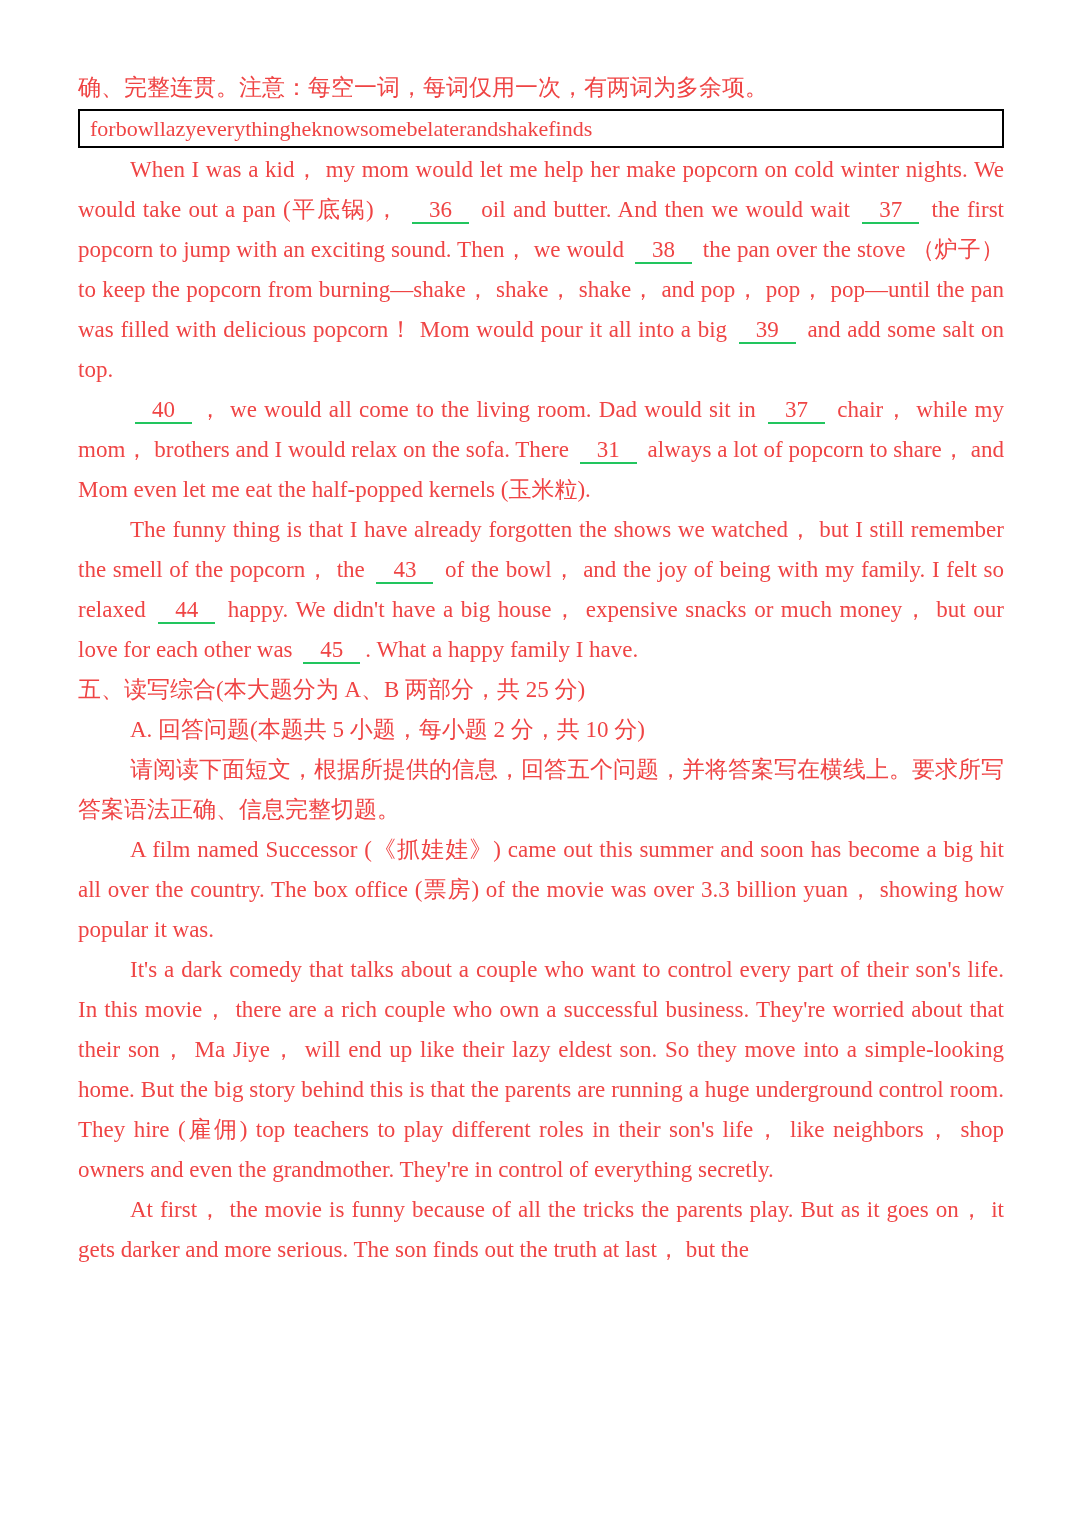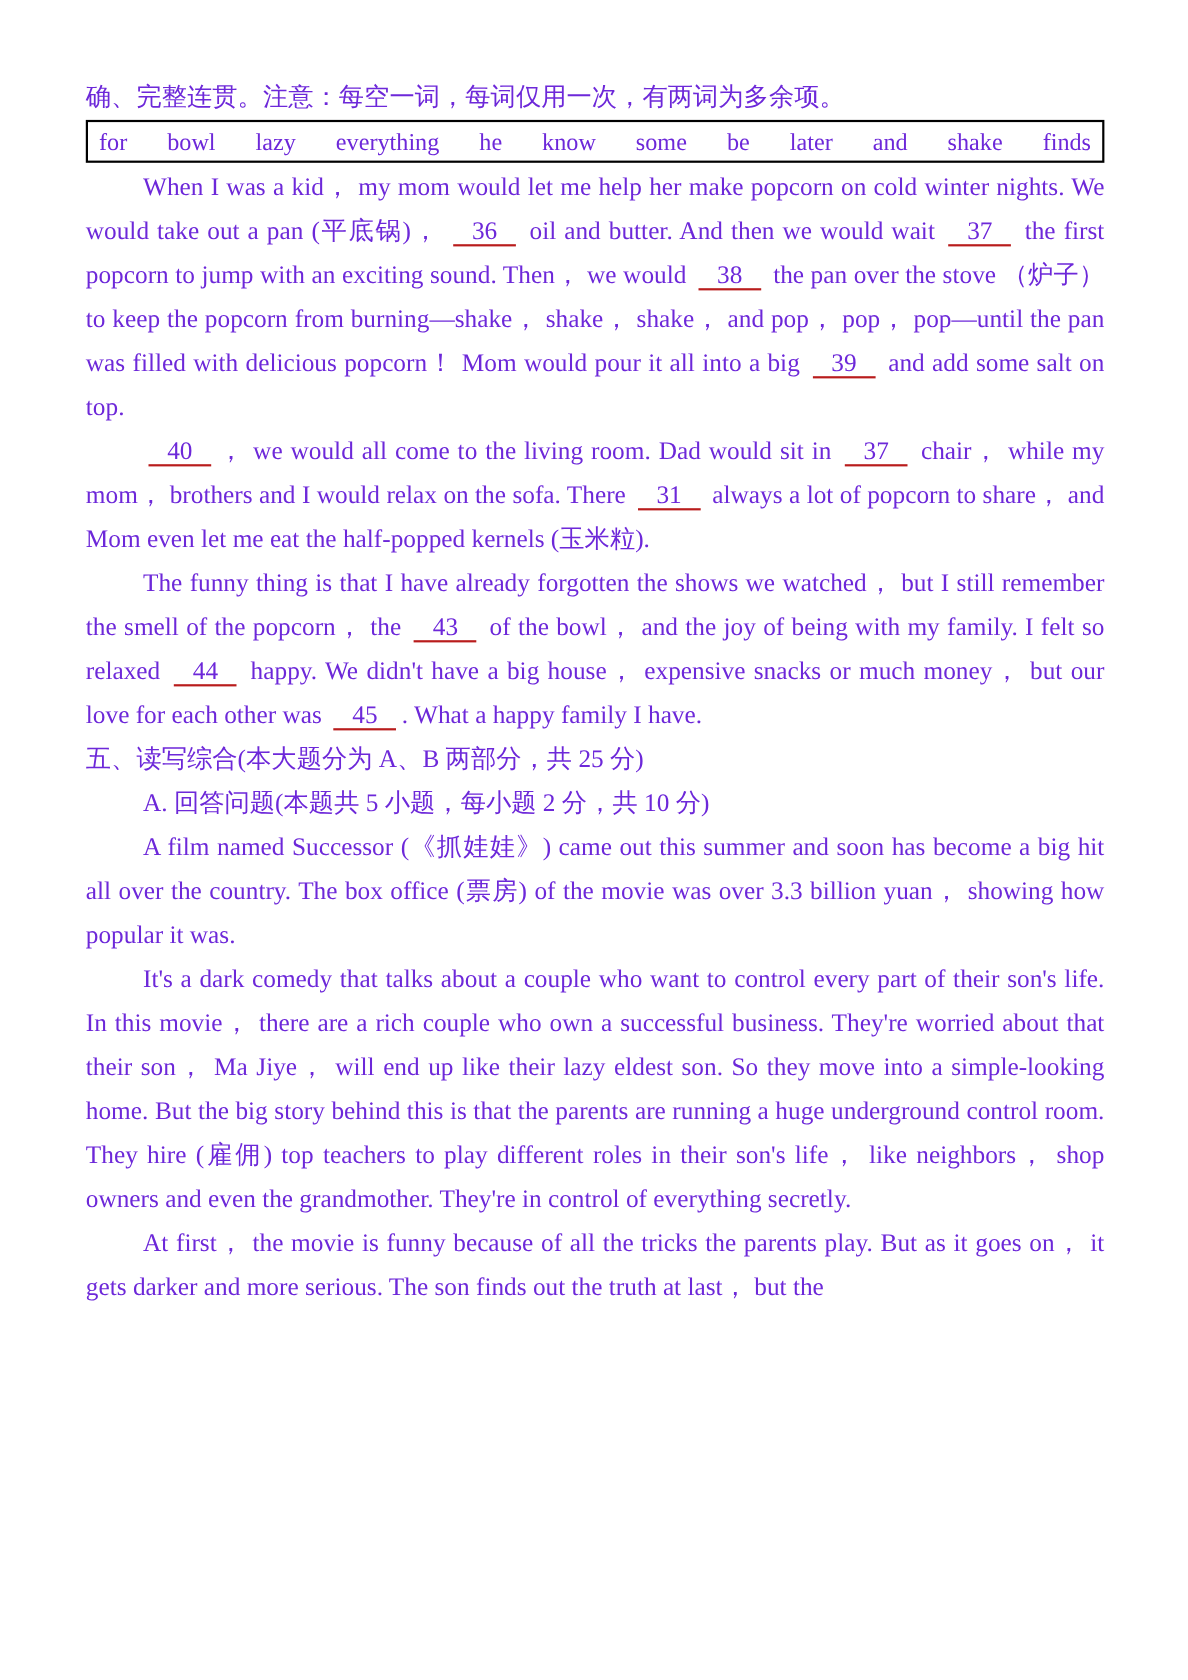--- a/index.html
+++ b/index.html
@@ -2,42 +2,41 @@
 <html><head>
 <meta charset="utf-8">
 <style>
   html, body { margin: 0; padding: 0; background: #ffffff; }
   .page {
     width: 1080px;
     height: 1527px;
     box-sizing: border-box;
     padding: 68px 76px 0 78px;
     background: #ffffff;
-    color: #6d28d9;
+    color: #ef4444;
     font-family: "Liberation Serif", "DejaVu Serif", serif;
     font-size: 23px;
     line-height: 40px;
     overflow: hidden;
   }
   .para { margin: 0; text-align: justify; }
   .indent { text-indent: 52px; }
   .word-bank {
     box-sizing: border-box;
     border: 2px solid #000000;
     display: flex;
-    justify-content: space-between;
     align-items: center;
     padding: 1px 10px;
     margin: 1px 0 2px 0;
     font-size: 22px;
     line-height: 33px;
   }
   .wb-word { white-space: nowrap; }
   .blank {
-    border-bottom: 2px solid #b91c1c;
+    border-bottom: 2px solid #22c55e;
     padding: 0 17px;
     margin: 0 5px;
     white-space: nowrap;
   }
 </style>
 </head>
 <body>
 
 <div class="page">
 
@@ -61,20 +60,21 @@
   <div>
       <p class="para indent">When I was a kid， my mom would let me help her make popcorn on cold winter nights. We would take out a pan (平底锅)， <span class="blank">36</span> oil and butter. And then we would wait <span class="blank">37</span> the first popcorn to jump with an exciting sound. Then， we would <span class="blank">38</span> the pan over the stove （炉子） to keep the popcorn from burning—shake， shake， shake， and pop， pop， pop—until the pan was filled with delicious popcorn！ Mom would pour it all into a big <span class="blank">39</span> and add some salt on top.</p>
       <p class="para indent"><span class="blank">40</span>， we would all come to the living room. Dad would sit in <span class="blank">37</span> chair， while my mom， brothers and I would relax on the sofa. There <span class="blank">31</span> always a lot of popcorn to share， and Mom even let me eat the half-popped kernels (玉米粒).</p>
       <p class="para indent">The funny thing is that I have already forgotten the shows we watched， but I still remember the smell of the popcorn， the <span class="blank">43</span> of the bowl， and the joy of being with my family. I felt so relaxed <span class="blank">44</span> happy. We didn't have a big house， expensive snacks or much money， but our love for each other was <span class="blank">45</span>. What a happy family I have.</p>
     </div>
 
   <p class="para">五、读写综合(本大题分为 A、B 两部分，共 25 分)</p>
 
   <p class="para indent">A. 回答问题(本题共 5 小题，每小题 2 分，共 10 分)</p>
 
+  <p class="para indent">请阅读下面短文，根据所提供的信息，回答五个问题，并将答案写在横线上。要求所写答案语法正确、信息完整切题。</p>
 
   <div>
       <p class="para indent">A film named Successor (《抓娃娃》) came out this summer and soon has become a big hit all over the country. The box office (票房) of the movie was over 3.3 billion yuan， showing how popular it was.</p>
       <p class="para indent">It's a dark comedy that talks about a couple who want to control every part of their son's life. In this movie， there are a rich couple who own a successful business. They're worried about that their son， Ma Jiye， will end up like their lazy eldest son. So they move into a simple-looking home. But the big story behind this is that the parents are running a huge underground control room. They hire (雇佣) top teachers to play different roles in their son's life， like neighbors， shop owners and even the grandmother. They're in control of everything secretly.</p>
       <p class="para indent">At first， the movie is funny because of all the tricks the parents play. But as it goes on， it gets darker and more serious. The son finds out the truth at last， but the</p>
     </div>
 
 </div>
 
 </body></html>

